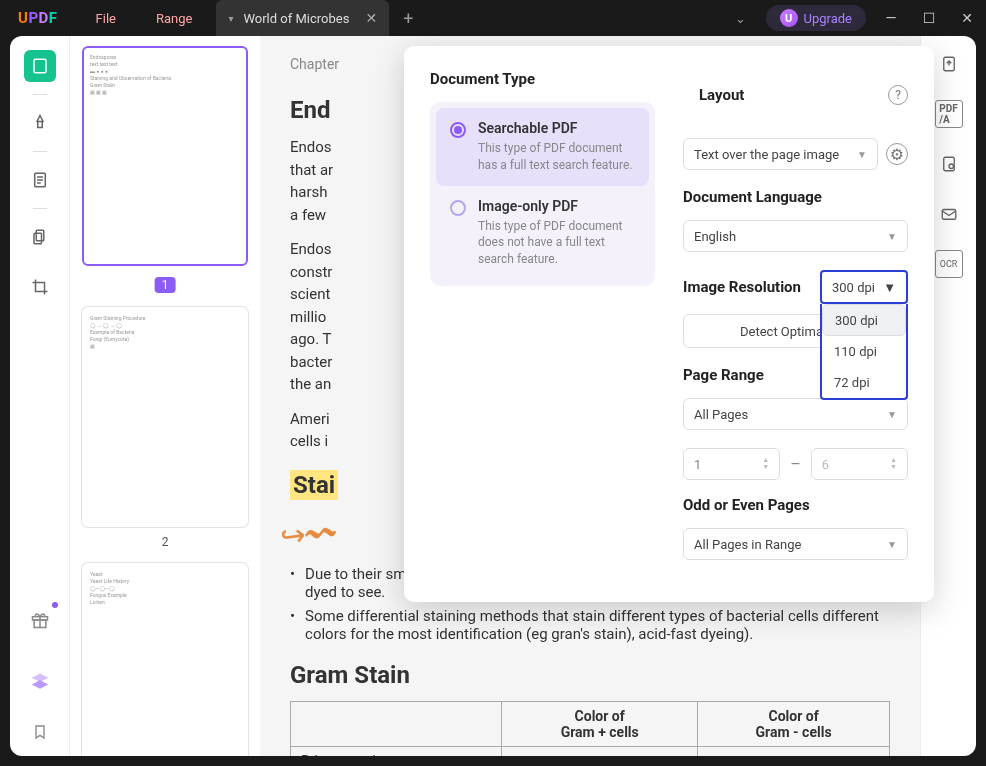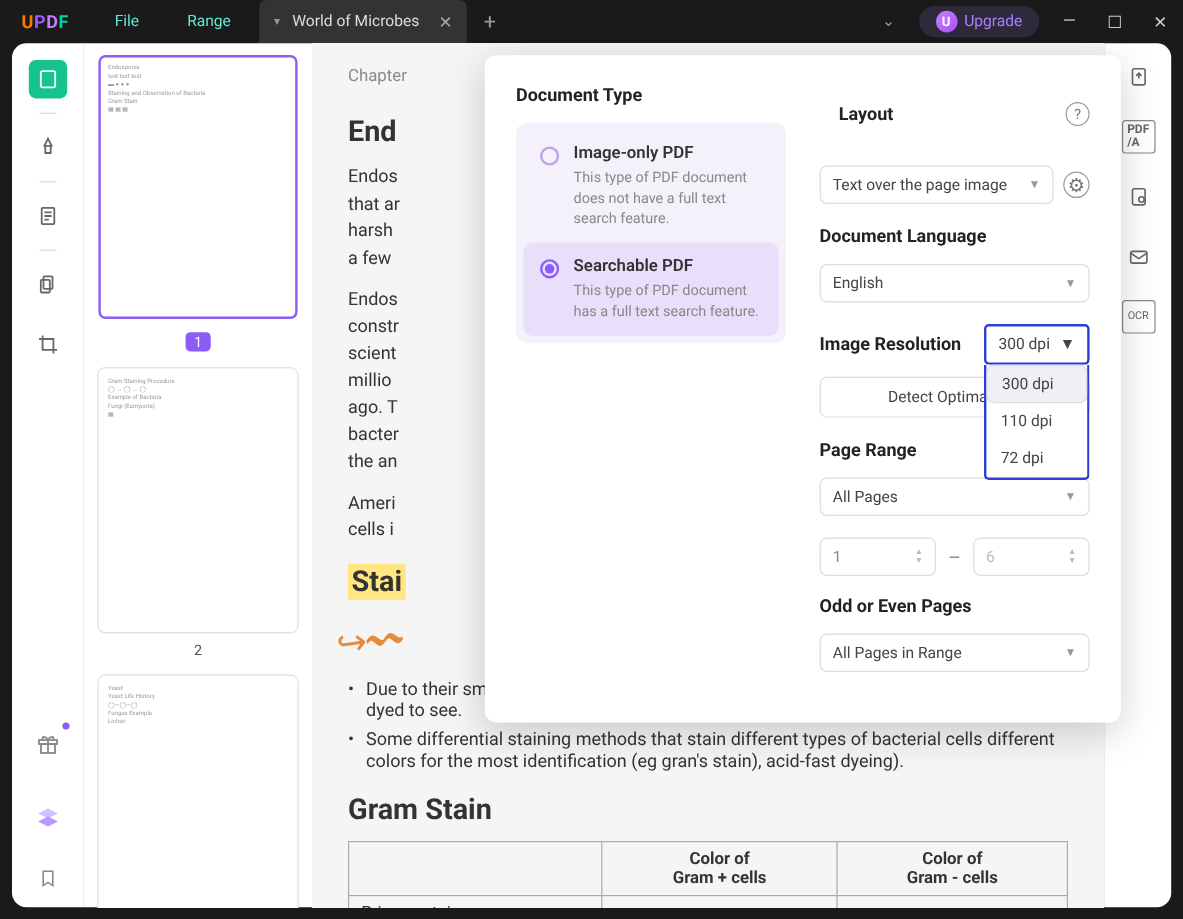--- a/index.html
+++ b/index.html
@@ -1,20 +1,20 @@
 <!DOCTYPE html>
 <html><head>
 <meta charset="utf-8">
 <style>
 * { margin: 0; padding: 0; box-sizing: border-box; font-family: -apple-system, BlinkMacSystemFont, "Segoe UI", Roboto, Arial, sans-serif; }
 body { background: #1a1a1a; width: 986px; height: 766px; overflow: hidden; position: relative; }
 .title-bar { height: 36px; background: #1a1a1a; display: flex; align-items: center; color: #ccc; font-size: 13px; }
 .logo { padding: 0 18px; font-weight: 700; font-size: 15px; letter-spacing: 0.5px; }
 .logo span:nth-child(1){color:#ff7b00}.logo span:nth-child(2){color:#9c5bff}.logo span:nth-child(3){color:#c77dff}.logo span:nth-child(4){color:#00d4aa}
-.menu-item { padding: 0 20px; cursor: pointer; color: #5eead4; }
+.menu-item { padding: 0 20px; cursor: pointer; color: #fca5a5; }
 .tab-bar { display: flex; align-items: center; height: 36px; }
 .tab { display: flex; align-items: center; background: #333; height: 36px; padding: 0 12px; border-radius: 6px 6px 0 0; gap: 10px; font-size: 13px; color: #ddd; margin-left: 4px; }
 .tab-add { padding: 0 14px; color: #999; font-size: 18px; cursor: pointer; }
 .spacer { flex: 1; }
 .tb-icon { width: 38px; display: flex; align-items: center; justify-content: center; color: #999; cursor: pointer; }
 .upgrade { display: flex; align-items: center; gap: 6px; background: rgba(168,128,255,0.15); padding: 4px 14px; border-radius: 14px; cursor: pointer; margin: 0 6px; color: #a880ff; font-size: 13px;}
 .upgrade .u-badge { width: 18px; height: 18px; border-radius: 50%; background: linear-gradient(135deg,#c77dff,#a855f7); color: #fff; display: flex; align-items: center; justify-content: center; font-size: 11px; font-weight: 700;}
 .win-btn { width: 38px; display:flex; align-items:center; justify-content:center; color:#ccc; cursor:pointer; font-size:14px; height:36px;}
 
 .app-body { position: absolute; top: 36px; left: 10px; right: 10px; bottom: 10px; background: #fff; border-radius: 12px; display: flex; overflow: hidden; }
@@ -248,32 +248,32 @@
         </svg>
       </div>
     <div class="ric" style="font-size:9px;border:1.5px solid #888;border-radius:3px;padding:3px 2px;font-weight:400">OCR</div>
   </div>
 </div>
 
 <div class="ocr-panel">
   <div class="ocr-left">
     <div class="ocr-h">Document Type</div>
     <div class="doc-types">
+      <div class="dt-item selected">
+        <div class="dt-radio"></div>
+        <div>
+          <div class="dt-title">Searchable PDF</div>
+          <div class="dt-desc">This type of PDF document has a full text search feature.</div>
+        </div>
+      </div>
       <div class="dt-item">
         <div class="dt-radio"></div>
         <div>
           <div class="dt-title">Image-only PDF</div>
           <div class="dt-desc">This type of PDF document does not have a full text search feature.</div>
-        </div>
-      </div>
-      <div class="dt-item selected">
-        <div class="dt-radio"></div>
-        <div>
-          <div class="dt-title">Searchable PDF</div>
-          <div class="dt-desc">This type of PDF document has a full text search feature.</div>
         </div>
       </div>
     </div>
   </div>
 
   <div class="ocr-right">
     <div class="sel-row" style="justify-content:space-between">
       <div class="ocr-h" style="margin:16px">Layout</div>
       <div class="help-ico">?</div>
     </div>

